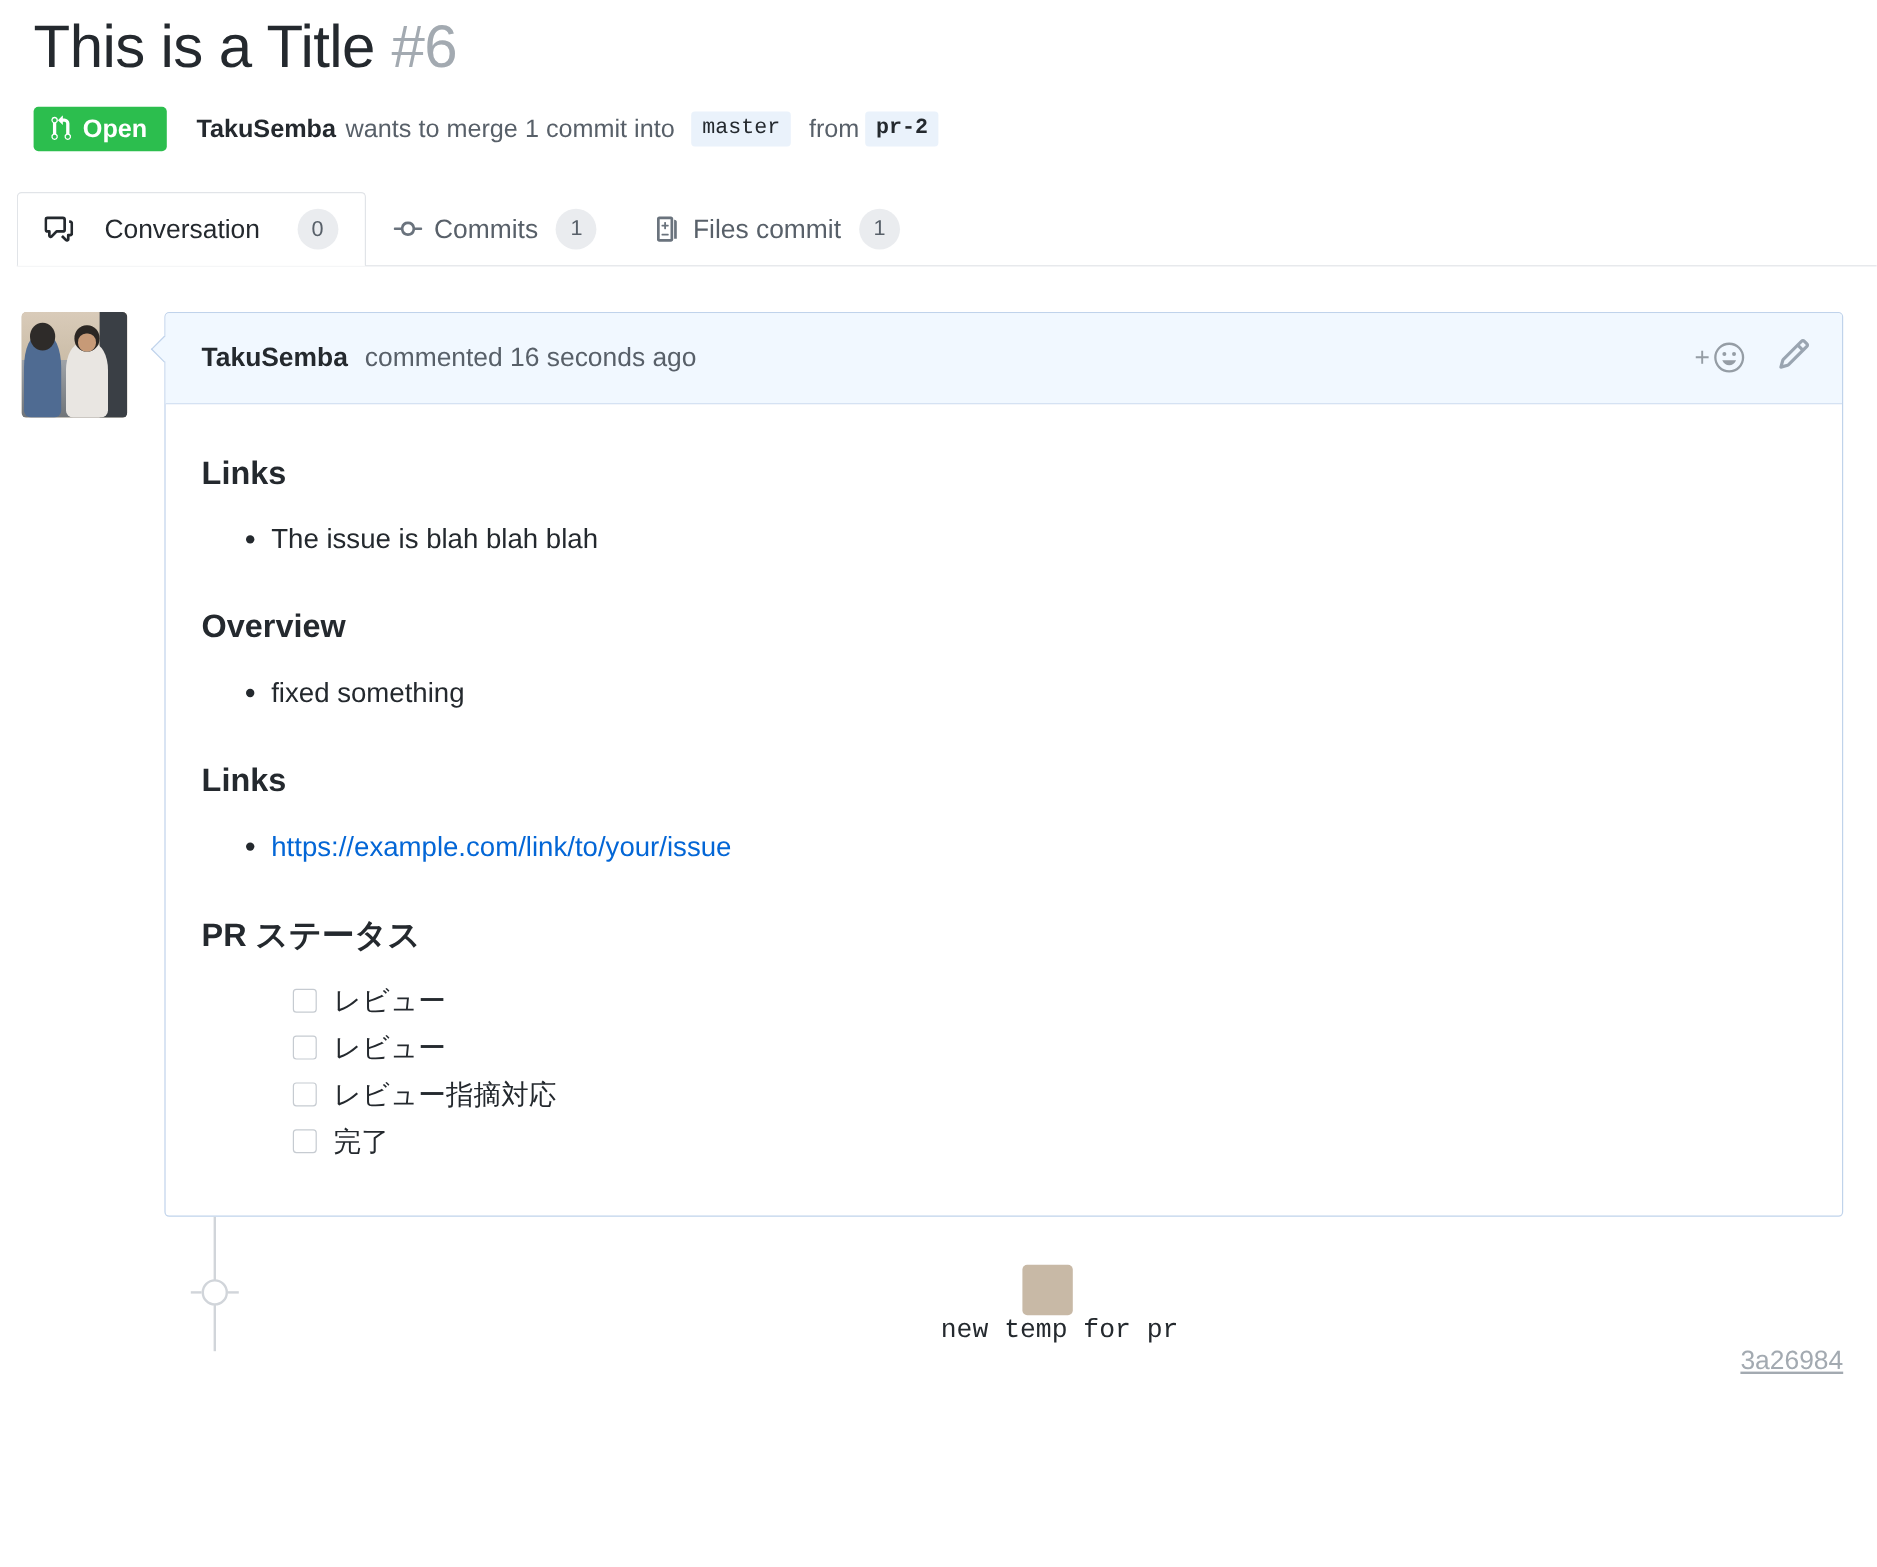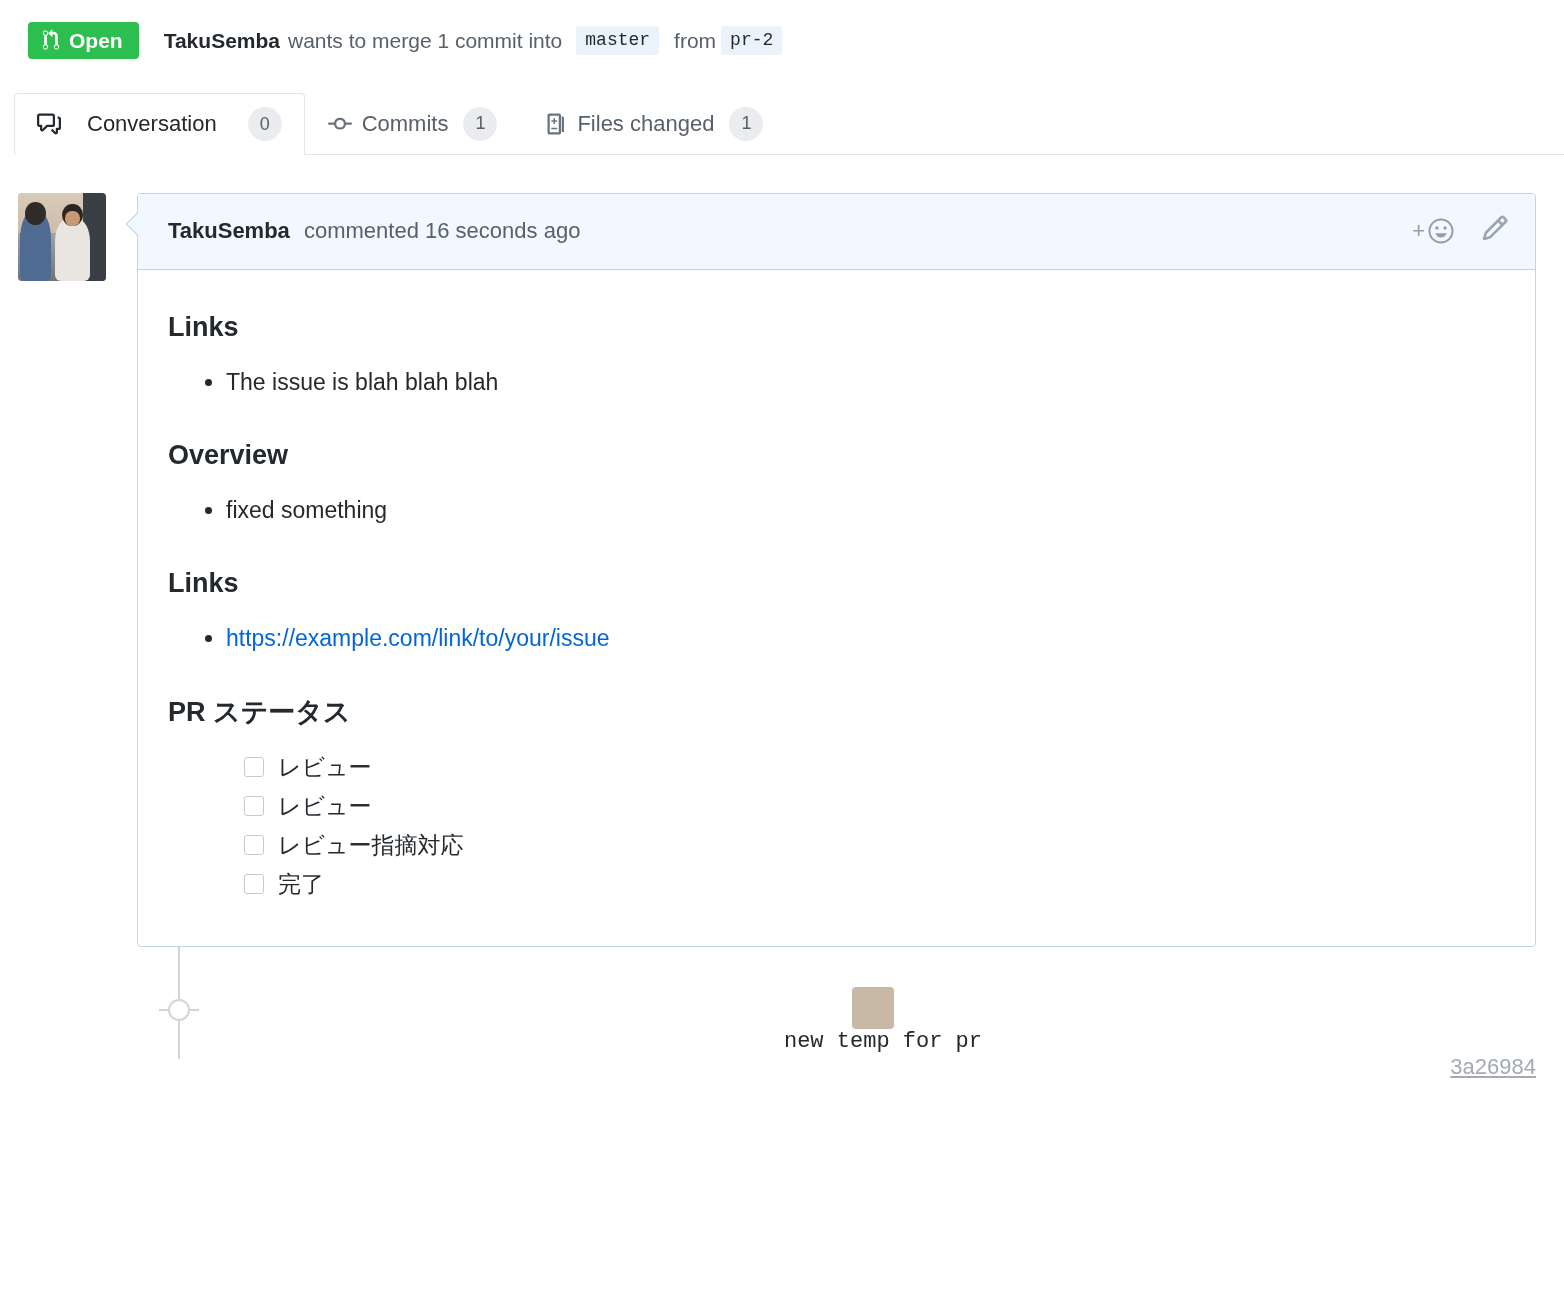--- a/index.html
+++ b/index.html
@@ -272,36 +272,40 @@
     color: #a3aab1;
     font-family: "Liberation Sans", sans-serif;
     text-decoration: underline;
   }
 </style>
 </head>
 <body>
 
 <div class="page">
 
+  <div class="title-row">
+    <span>This is a Title</span>
+    <span class="title-number">#6</span>
+  </div>
 
   <div class="sub-header">
     <span class="state-badge">
       <span>
         <svg width="20" height="22" viewBox="0 0 12 16" fill="currentColor" aria-hidden="true">
           <path d="M11 11.28V5c-.03-.78-.34-1.47-.94-2.06C9.46 2.35 8.78 2.03 8 2H7V0L4 3l3 3V4h1c.27.02.48.11.69.31.21.2.3.42.31.69v6.28A1.993 1.993 0 0 0 10 15a1.993 1.993 0 0 0 1-3.72zm-1 2.92c-.66 0-1.2-.55-1.2-1.2 0-.65.55-1.2 1.2-1.2.65 0 1.2.55 1.2 1.2 0 .65-.54 1.2-1.2 1.2zM4 3c0-1.11-.89-2-2-2a1.993 1.993 0 0 0-1 3.72v6.56A1.993 1.993 0 0 0 2 15a1.993 1.993 0 0 0 1-3.72V4.72c.59-.34 1-.98 1-1.72zm-.8 10c0 .66-.55 1.2-1.2 1.2-.65 0-1.2-.55-1.2-1.2 0-.65.55-1.2 1.2-1.2.65 0 1.2.55 1.2 1.2zM2 4.2C1.34 4.2.8 3.65.8 3c0-.65.55-1.2 1.2-1.2.65 0 1.2.55 1.2 1.2 0 .65-.54 1.2-1.2 1.2z"></path>
         </svg>
       </span>
       <span>Open</span>
     </span>
     <span class="sub-text">
       <span class="author">TakuSemba</span>
       <span class="plain" style="margin-left:8px;">wants to merge 1 commit into</span>
       <span class="branch-tag" style="margin-left:14px;">master</span>
       <span class="plain" style="margin-left:10px;">from</span>
-      <span class="branch-tag" style="">pr-2</span>
+      <span class="branch-tag" style="font-weight:bold;">pr-2</span>
     </span>
   </div>
 
   <div class="tabbar">
     <div class="tab active">
       <span class="tab-icon">
         <svg width="24" height="24" viewBox="0 0 16 16" fill="currentColor" aria-hidden="true">
           <path d="M1.5 2.75a.25.25 0 0 1 .25-.25h8.5a.25.25 0 0 1 .25.25v5.5a.25.25 0 0 1-.25.25h-3.5a.75.75 0 0 0-.53.22L3.5 11.44V9.25a.75.75 0 0 0-.75-.75h-1a.25.25 0 0 1-.25-.25Zm.25-1.75A1.75 1.75 0 0 0 0 2.75v5.5C0 9.216.784 10 1.75 10H2v1.543a1.457 1.457 0 0 0 2.487 1.03L7.06 10h3.19A1.75 1.75 0 0 0 12 8.25v-5.5A1.75 1.75 0 0 0 10.25 1Z"></path>
           <path d="M14.5 4.75a.25.25 0 0 0-.25-.25h-.5v-1.5h.5c.966 0 1.75.784 1.75 1.75v5.5A1.75 1.75 0 0 1 14.25 12H14v1.543a1.457 1.457 0 0 1-2.487 1.03L9.22 12.28l1.06-1.06 2.22 2.22V11.25a.75.75 0 0 1 .75-.75h1a.25.25 0 0 0 .25-.25Z"></path>
         </svg>
@@ -320,21 +324,21 @@
       <span class="counter">1</span>
     </div>
 
     <div class="tab">
       <span class="tab-icon">
         <svg width="24" height="24" viewBox="0 0 16 16" fill="currentColor" aria-hidden="true">
           <path d="M4.25 1h6.5c.69 0 1.25.56 1.25 1.25v11.5c0 .69-.56 1.25-1.25 1.25h-6.5C3.56 15 3 14.44 3 13.75V2.25C3 1.56 3.56 1 4.25 1Zm.25 1.5v11h6v-11ZM7.25 4h.5a.25.25 0 0 1 .25.25V5.5h1.25a.25.25 0 0 1 .25.25v.5a.25.25 0 0 1-.25.25H8v1.25a.25.25 0 0 1-.25.25h-.5A.25.25 0 0 1 7 7.75V6.5H5.75a.25.25 0 0 1-.25-.25v-.5A.25.25 0 0 1 5.75 5.5H7V4.25A.25.25 0 0 1 7.25 4ZM5.75 10.5h3.5a.25.25 0 0 1 .25.25v.5a.25.25 0 0 1-.25.25h-3.5a.25.25 0 0 1-.25-.25v-.5a.25.25 0 0 1 .25-.25Z"></path>
           <path d="M12.5 2.75h.25c.69 0 1.25.56 1.25 1.25v9.25h-1.5Z"></path>
         </svg>
       </span>
-      <span>Files changed</span>
+      <span>Files commit</span>
       <span class="counter">1</span>
     </div>
   </div>
 
   <div class="discussion">
     <div class="comment-row">
 
       <div class="avatar">
         <div class="av-sky"></div>
         <div class="av-floor"></div>

